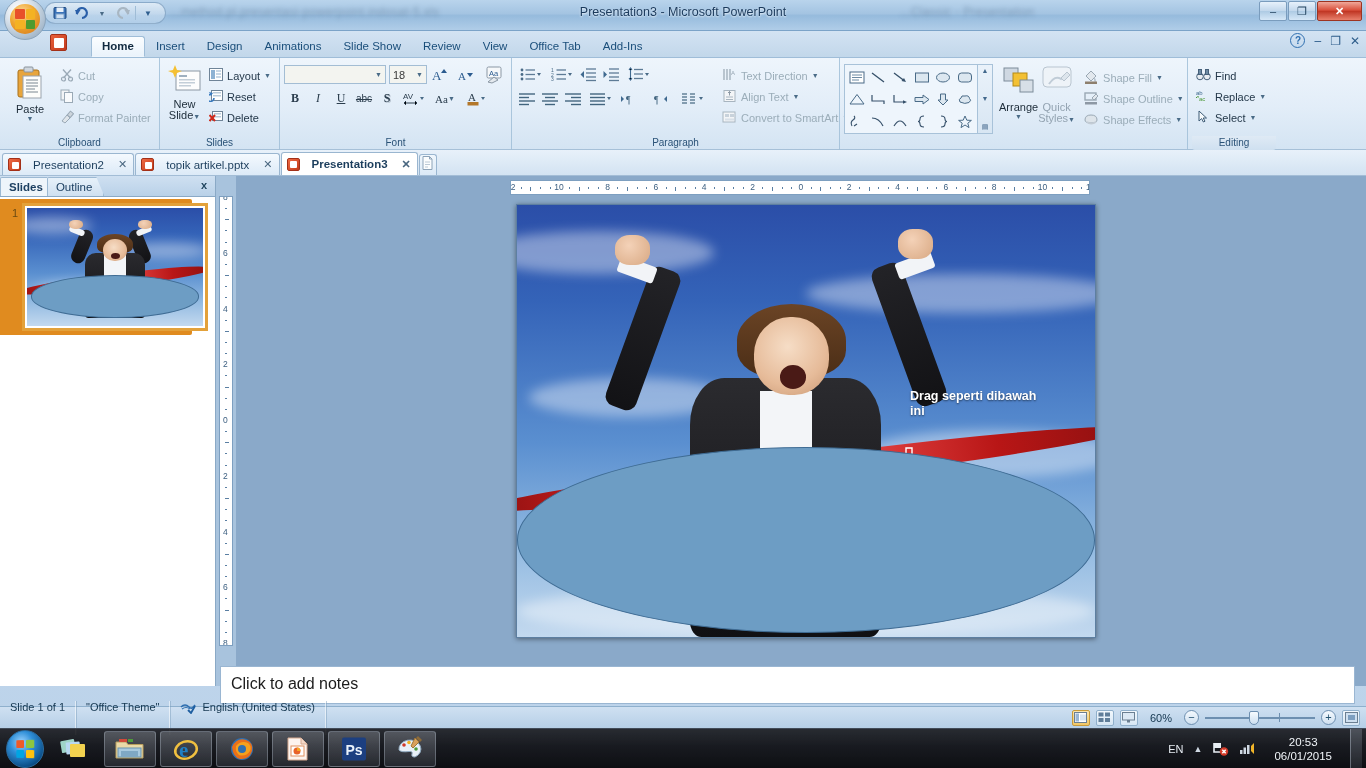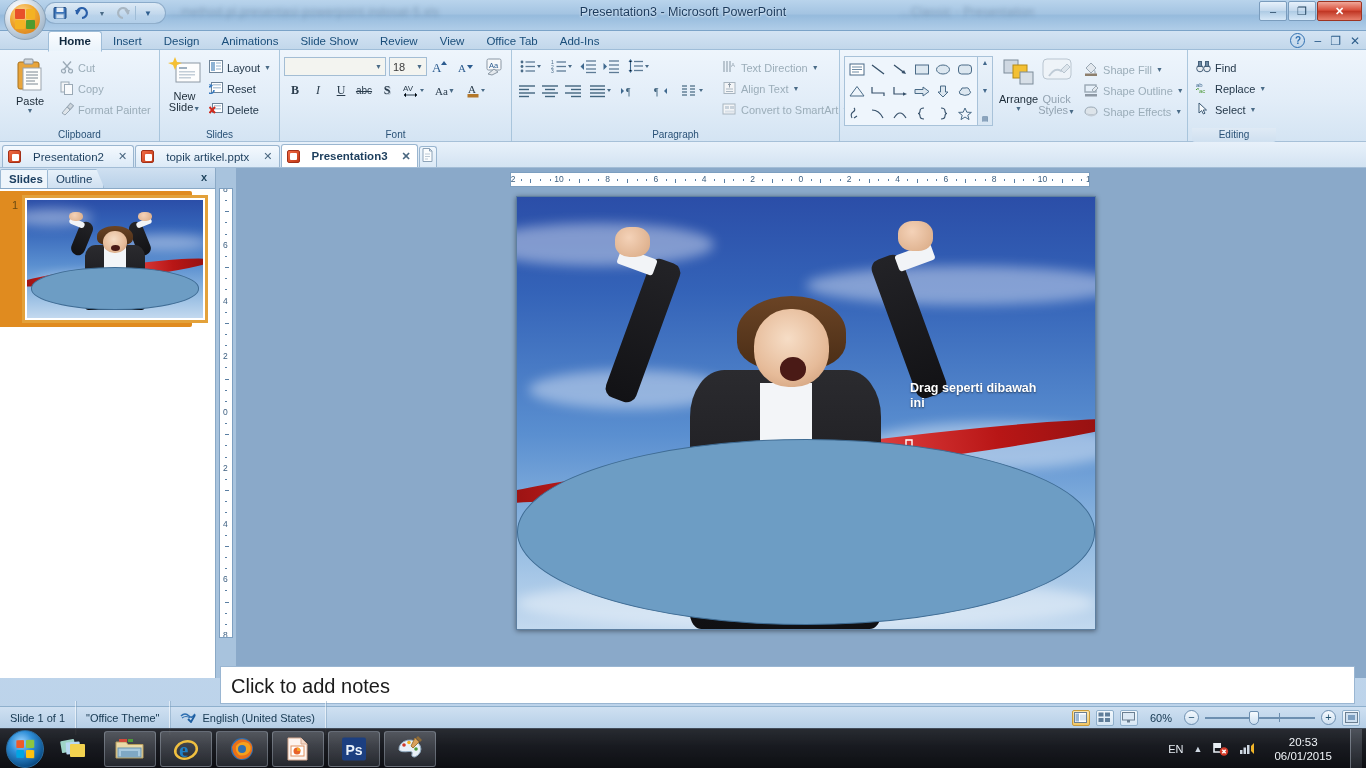--- a/index.html
+++ b/index.html
@@ -83,24 +83,24 @@
     width: 30px; height: 30px; border-radius: 50%;
     background: radial-gradient(circle at 40% 30%, #fdd9a0 0%, #f0a830 45%, #d2741a 100%);
     display: grid; grid-template-columns: 1fr 1fr; grid-template-rows: 1fr 1fr;
     gap: 1px; padding: 5px;
   }
   .orb-inner i { display:block; border-radius:1px; }
   .oq1{background:#e8502a;} .oq2{background:#f4b223;} .oq3{background:#f4b223;} .oq4{background:#4f9b2e;}
 
   
   .tabstrip {
-    position: relative; height: 19px;
+    position: relative; height: 27px;
     background: linear-gradient(180deg,#d3e3f3 0%, #c2d7ea 100%);
     border-bottom: 1px solid #9fbdd8;
-    display: flex; align-items: flex-start; padding-left: 22px;
+    display: flex; align-items: flex-end; padding-left: 65px;
   }
   .ppt-mini {
     position: absolute; left: 50px; top: 3px; width: 17px; height: 17px;
     background: linear-gradient(135deg,#e8603a,#c33a1c); border-radius: 2px;
     border: 1px solid #a33018;
   }
   .ppt-mini::after {
     content:''; position:absolute; left:3px; top:3px; width:10px;height:10px;
     background:#fff; border-radius:1px;
   }
@@ -299,31 +299,31 @@
   .ticknum { position:absolute; font-size: 8.5px; color:#3c5f80; line-height:9px; }
 
   .slideregion { flex: 1; position: relative; background: #8aa9c9; }
   .slidecanvas {
     position: absolute; box-shadow: 0 1px 5px rgba(0,0,0,.45);
     border: 1px solid #5d7fa1; background:#fff;
   }
   .notesbox {
     position: absolute; left: 220px; top: 666px; width: 1135px; height: 38px;
     background: #fff; border: 1px solid #9ab6d2;
-    font-size: 20px; color: #1b1b1b; padding: 8px 10px;
+    font-size: 16px; color: #1b1b1b; padding: 8px 10px;
   }
 
   
   .statusbar {
     position: absolute; left:0; bottom: 0; width: 1366px; height: 22px;
     background: linear-gradient(180deg,#cfe0f1 0%,#b6cfe7 100%);
     border-top: 1px solid #8fb0cd;
     display: flex; align-items: center; font-size: 11px; color: #14364f;
   }
-  .sb-cell { padding: 0 10px; height: 34px; display:flex; align-items:center; gap:6px;
+  .sb-cell { padding: 0 10px; height: 34px; display:flex; align-items:flex-start; gap:6px;
              border-right: 1px solid rgba(255,255,255,.55); box-shadow: 1px 0 0 rgba(125,160,190,.5);}
   .sb-right { margin-left:auto; display:flex; align-items:center; gap:6px; padding-right:6px; }
   .viewbtn { width:18px;height:16px;border:1px solid #8fafcb;border-radius:2px;
              background:linear-gradient(180deg,#f2f8fd,#d6e6f4); display:flex;align-items:center;justify-content:center;}
   .viewbtn.sel { background: linear-gradient(180deg,#fbe6b0,#f1c766); border-color:#c79a3a;}
   .zoomslider { width: 110px; height: 14px; position: relative; display:flex; align-items:center; }
   .zoom-track { position:absolute; left:0; right:0; height:2px; background:#6d8fb0; }
   .zoom-handle { position:absolute; left:44px; width:10px;height:14px;
      background: linear-gradient(180deg,#f7fbff,#ccdff0); border:1px solid #6d8fb0; border-radius:2px 2px 5px 5px;}
   .zoom-mid { position:absolute; left:74px; width:1px; height:9px; background:#6d8fb0; }

